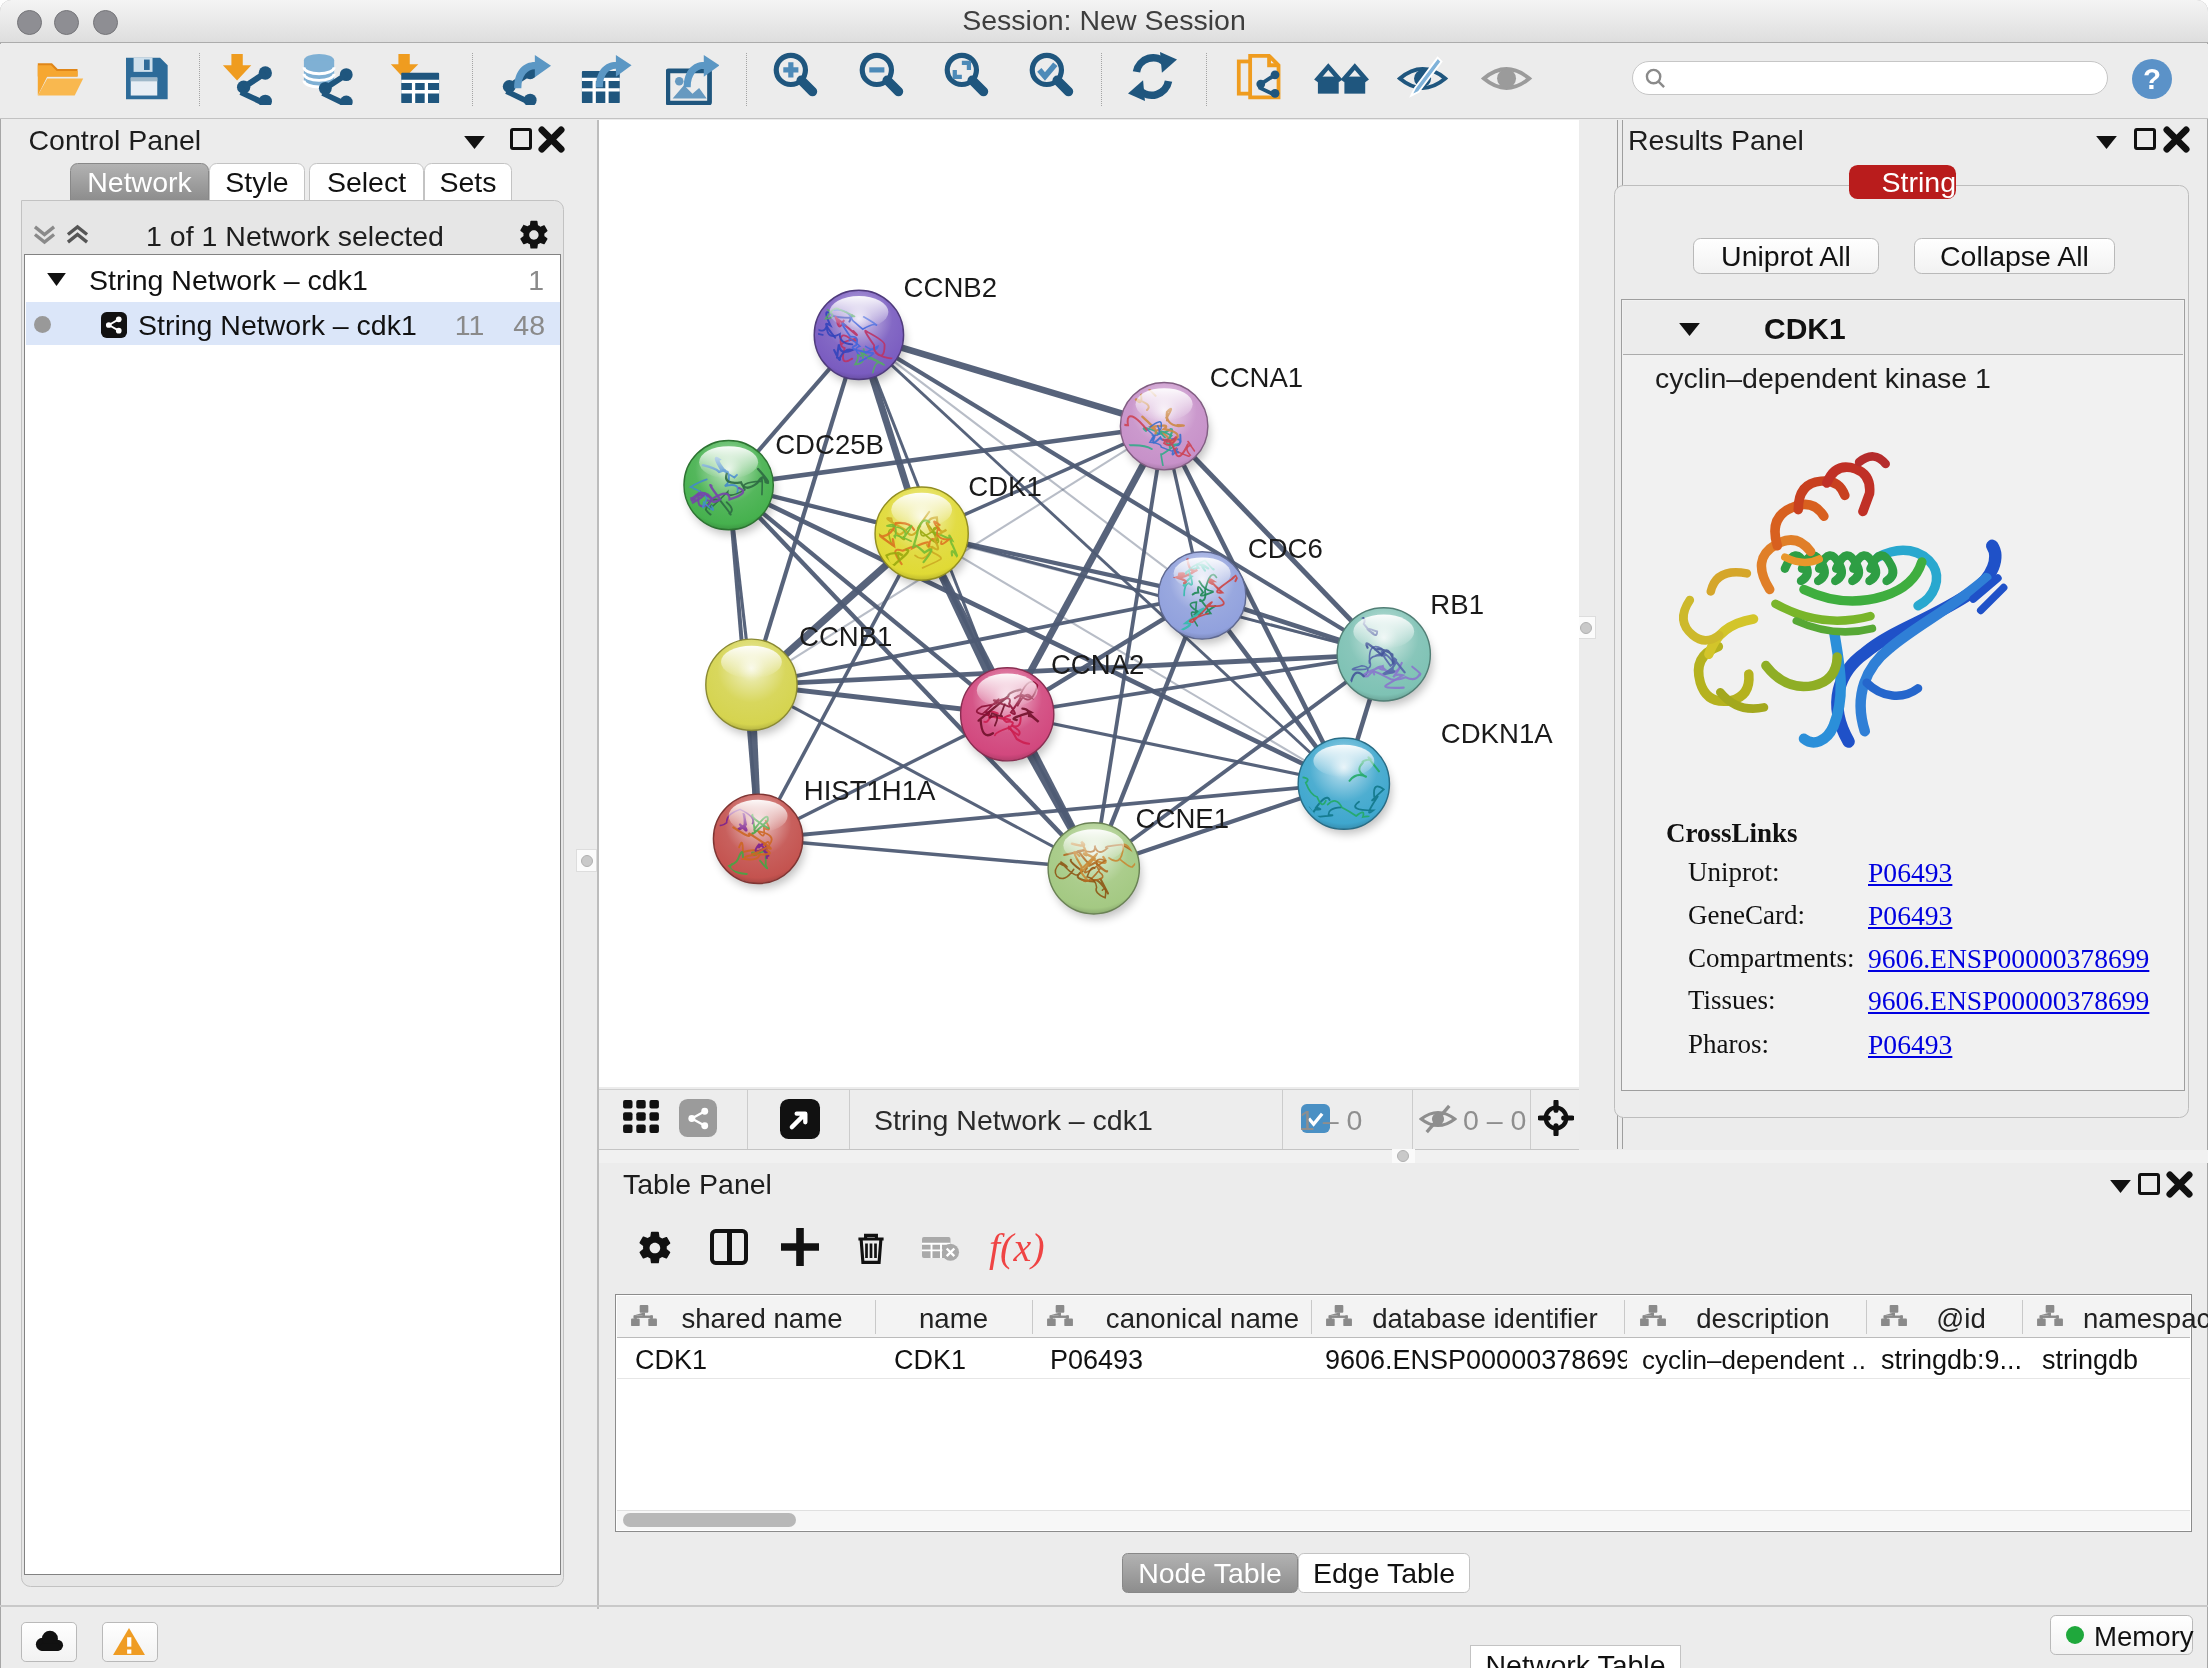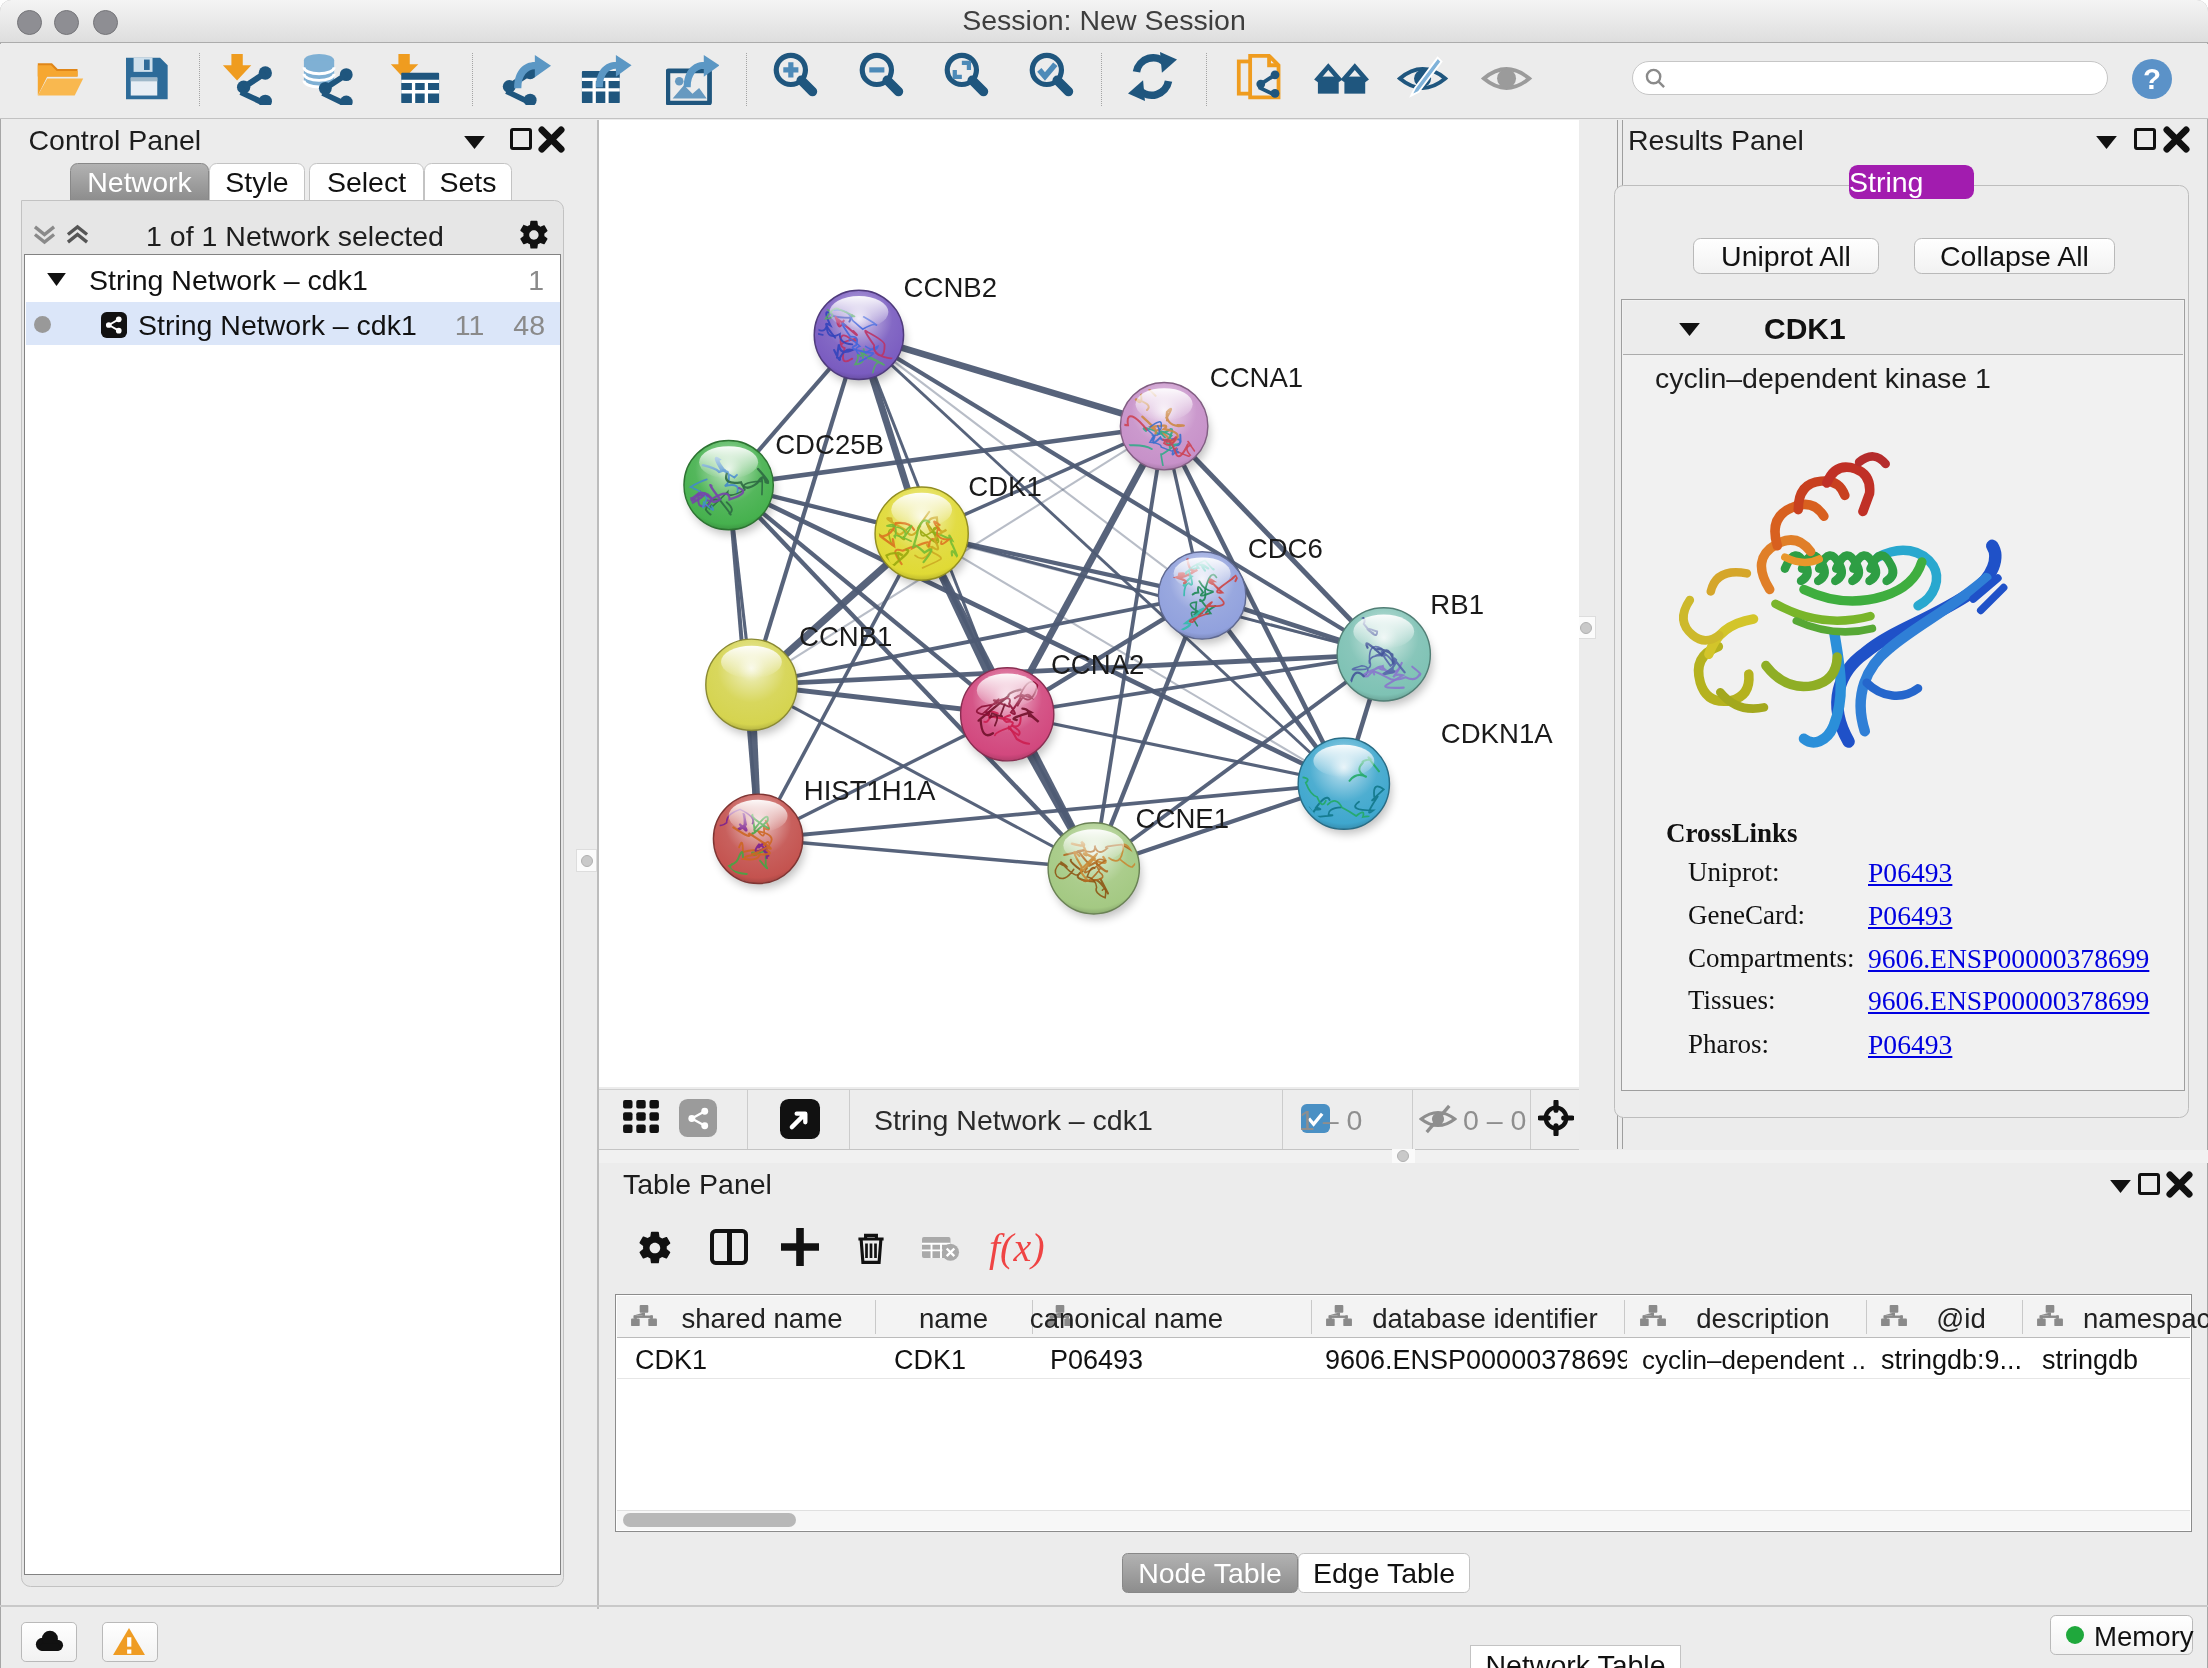--- a/index.html
+++ b/index.html
@@ -610,21 +610,21 @@
 <div class="abs" style="left:1397px;top:1150px;width:12.4px;height:12.4px;border-radius:50%;background:#c9c9c9;border:1px solid #b0b0b0"></div>
 <div class="abs phead" style="left:1628px;top:124px">Results Panel</div>
 <svg class="abs" style="left:2094px;top:134px" width="25" height="17" viewBox="0 0 26 18">
     <path d="M2 2 h22 L13 16z" fill="#111"></path>
   </svg>
 <div class="abs" style="left:2134px;top:128px;width:22px;height:22px;border:3.3px solid #111;border-radius:2.9px"></div>
 <svg class="abs" style="left:2163px;top:126px" width="27" height="27" viewBox="0 0 28 28">
     <path d="M4 4 L24 24 M24 4 L4 24" stroke="#111" stroke-width="7" stroke-linecap="round"></path>
   </svg>
 <div class="abs" style="left:1614px;top:185px;width:575px;height:933px;background:#ececec;border:1.4px solid #bdbdbd;border-radius:9.5px"></div>
-<div class="abs" style="left:1849px;top:165px;width:125px;height:34px;background:#a21caf;border-radius:8.6px;color:#fff;font-size:28.5px;text-align:left;line-height:34px">String</div>
+<div class="abs" style="left:1849px;top:165px;width:107px;height:34px;background:#b91c1c;border-radius:8.6px;color:#fff;font-size:28.5px;text-align:right;line-height:34px">String</div>
 <div class="btn" style="left:1693px;top:238px;width:186px;height:36px;line-height:34px">Uniprot All</div>
 <div class="btn" style="left:1914px;top:238px;width:201px;height:36px;line-height:34px">Collapse All</div>
 <div class="abs" style="left:1621px;top:299px;width:564px;height:792px;background:#f1f1f1;border:1.9px solid #9e9e9e"></div>
 <div class="abs" style="left:1623px;top:301px;width:560px;height:54px;background:#ececec;border-bottom:1.9px solid #ababab"></div>
 <svg class="abs" style="left:1677px;top:321px" width="25" height="17" viewBox="0 0 26 18">
     <path d="M2 2 h22 L13 16z" fill="#111"></path>
   </svg>
 <div class="abs" style="left:1764px;top:312px;font-size:30px;font-weight:bold;color:#111">CDK1</div>
 <div class="abs" style="left:1655px;top:362px;font-size:28.5px;color:#1d1d1d">cyclin–dependent kinase 1</div>
 <svg class="abs" style="left:1663px;top:445px" width="376" height="328" viewBox="0 0 395 345">
@@ -724,21 +724,21 @@
       <rect x="9" y="0" width="9" height="8" rx="1"></rect>
       <rect x="0" y="14" width="9" height="8" rx="1"></rect>
       <rect x="18" y="14" width="9" height="8" rx="1"></rect>
       <path d="M12.5 8 h2 v3 h-10 v3 h-2 v-3 z M14.5 11 h8 v3 h-2 v-3z"></path>
       <rect x="3.5" y="11" width="19" height="2.5"></rect>
       <rect x="3.5" y="11" width="2.5" height="4"></rect>
       <rect x="20" y="11" width="2.5" height="4"></rect>
       <rect x="12" y="8" width="2.5" height="4"></rect>
     </g>
   </svg>
-<div class="abs" style="left:1008px;top:1303px;width:237px;text-align:center;font-size:27.6px;color:#222">canonical name</div>
+<div class="abs" style="left:1084px;top:1303px;width:237px;text-align:center;font-size:27.6px;color:#222">canonical name</div>
 <div class="abs" style="left:1311px;top:1300px;width:1px;height:34px;background:#c9c9c9"></div>
 <svg class="abs" style="left:1326px;top:1305px" width="26" height="23" viewBox="0 0 27 24">
     <g fill="#8a8a8a">
       <rect x="9" y="0" width="9" height="8" rx="1"></rect>
       <rect x="0" y="14" width="9" height="8" rx="1"></rect>
       <rect x="18" y="14" width="9" height="8" rx="1"></rect>
       <path d="M12.5 8 h2 v3 h-10 v3 h-2 v-3 z M14.5 11 h8 v3 h-2 v-3z"></path>
       <rect x="3.5" y="11" width="19" height="2.5"></rect>
       <rect x="3.5" y="11" width="2.5" height="4"></rect>
       <rect x="20" y="11" width="2.5" height="4"></rect>

